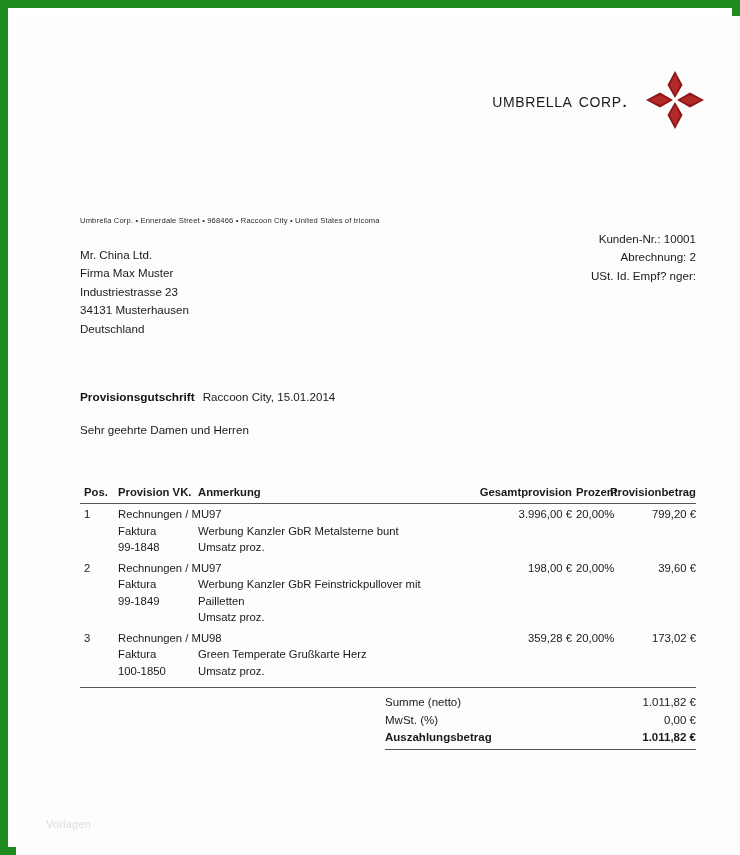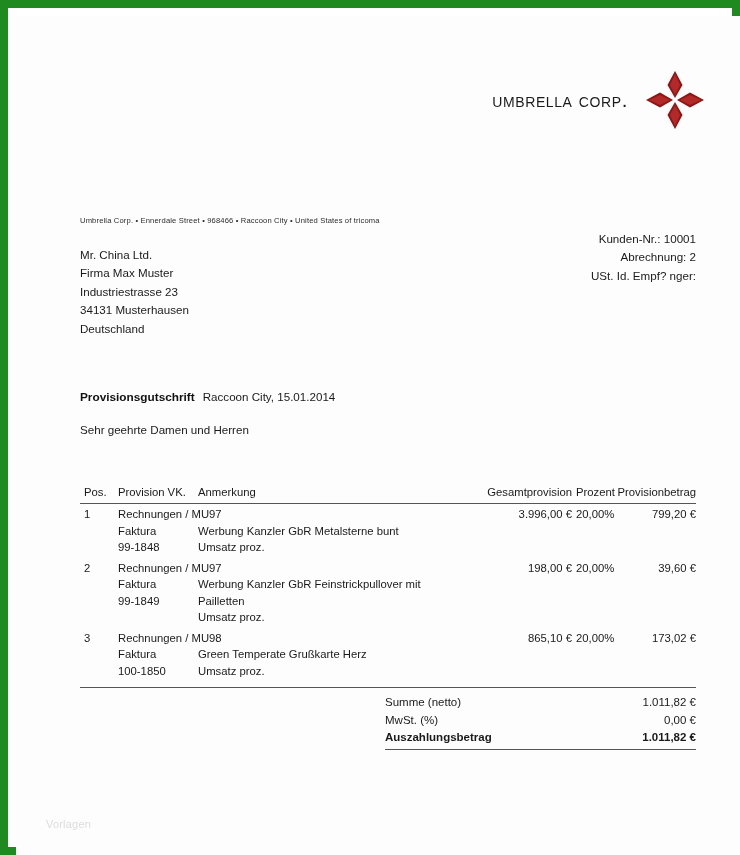--- a/index.html
+++ b/index.html
@@ -126,20 +126,21 @@
     width: 616px;
     font-size: 11.3px;
     color: #1a1a1a;
   }
 
   .ihead {
     position: relative;
     height: 17px;
     border-bottom: 1.6px solid #555;
     padding-bottom: 17px;
+    font-weight: bold;
   }
   .ihead .c, .irow .c { position: absolute; top: 0; white-space: nowrap; }
 
   
   .c-pos    { left: 4px; }
   .c-vk     { left: 38px; }
   .c-note   { left: 118px; }
   .c-gesamt { left: 300px; width: 192px; text-align: right; }
   .c-proz   { left: 496px; width: 28px; text-align: right; }
   .c-betrag { left: 528px; width: 88px; text-align: right; }
@@ -283,21 +284,21 @@
         <div class="line">
           <span class="c c-note">Umsatz proz.</span>
         </div>
       </div>
 
       <div class="irow">
         <div class="line">
           <span class="c c-pos">3</span>
           <span class="c c-vk">Rechnungen / MU98</span>
           <span class="c c-note"></span>
-          <span class="c c-gesamt">865,10 €</span>
+          <span class="c c-gesamt">359,28 €</span>
           <span class="c c-proz">20,00%</span>
           <span class="c c-betrag">173,02 €</span>
         </div>
         <div class="line">
           <span class="c c-vk">Faktura</span>
           <span class="c c-note">Green Temperate Grußkarte Herz</span>
         </div>
         <div class="line">
           <span class="c c-vk">100-1850</span>
           <span class="c c-note">Umsatz proz.</span>

